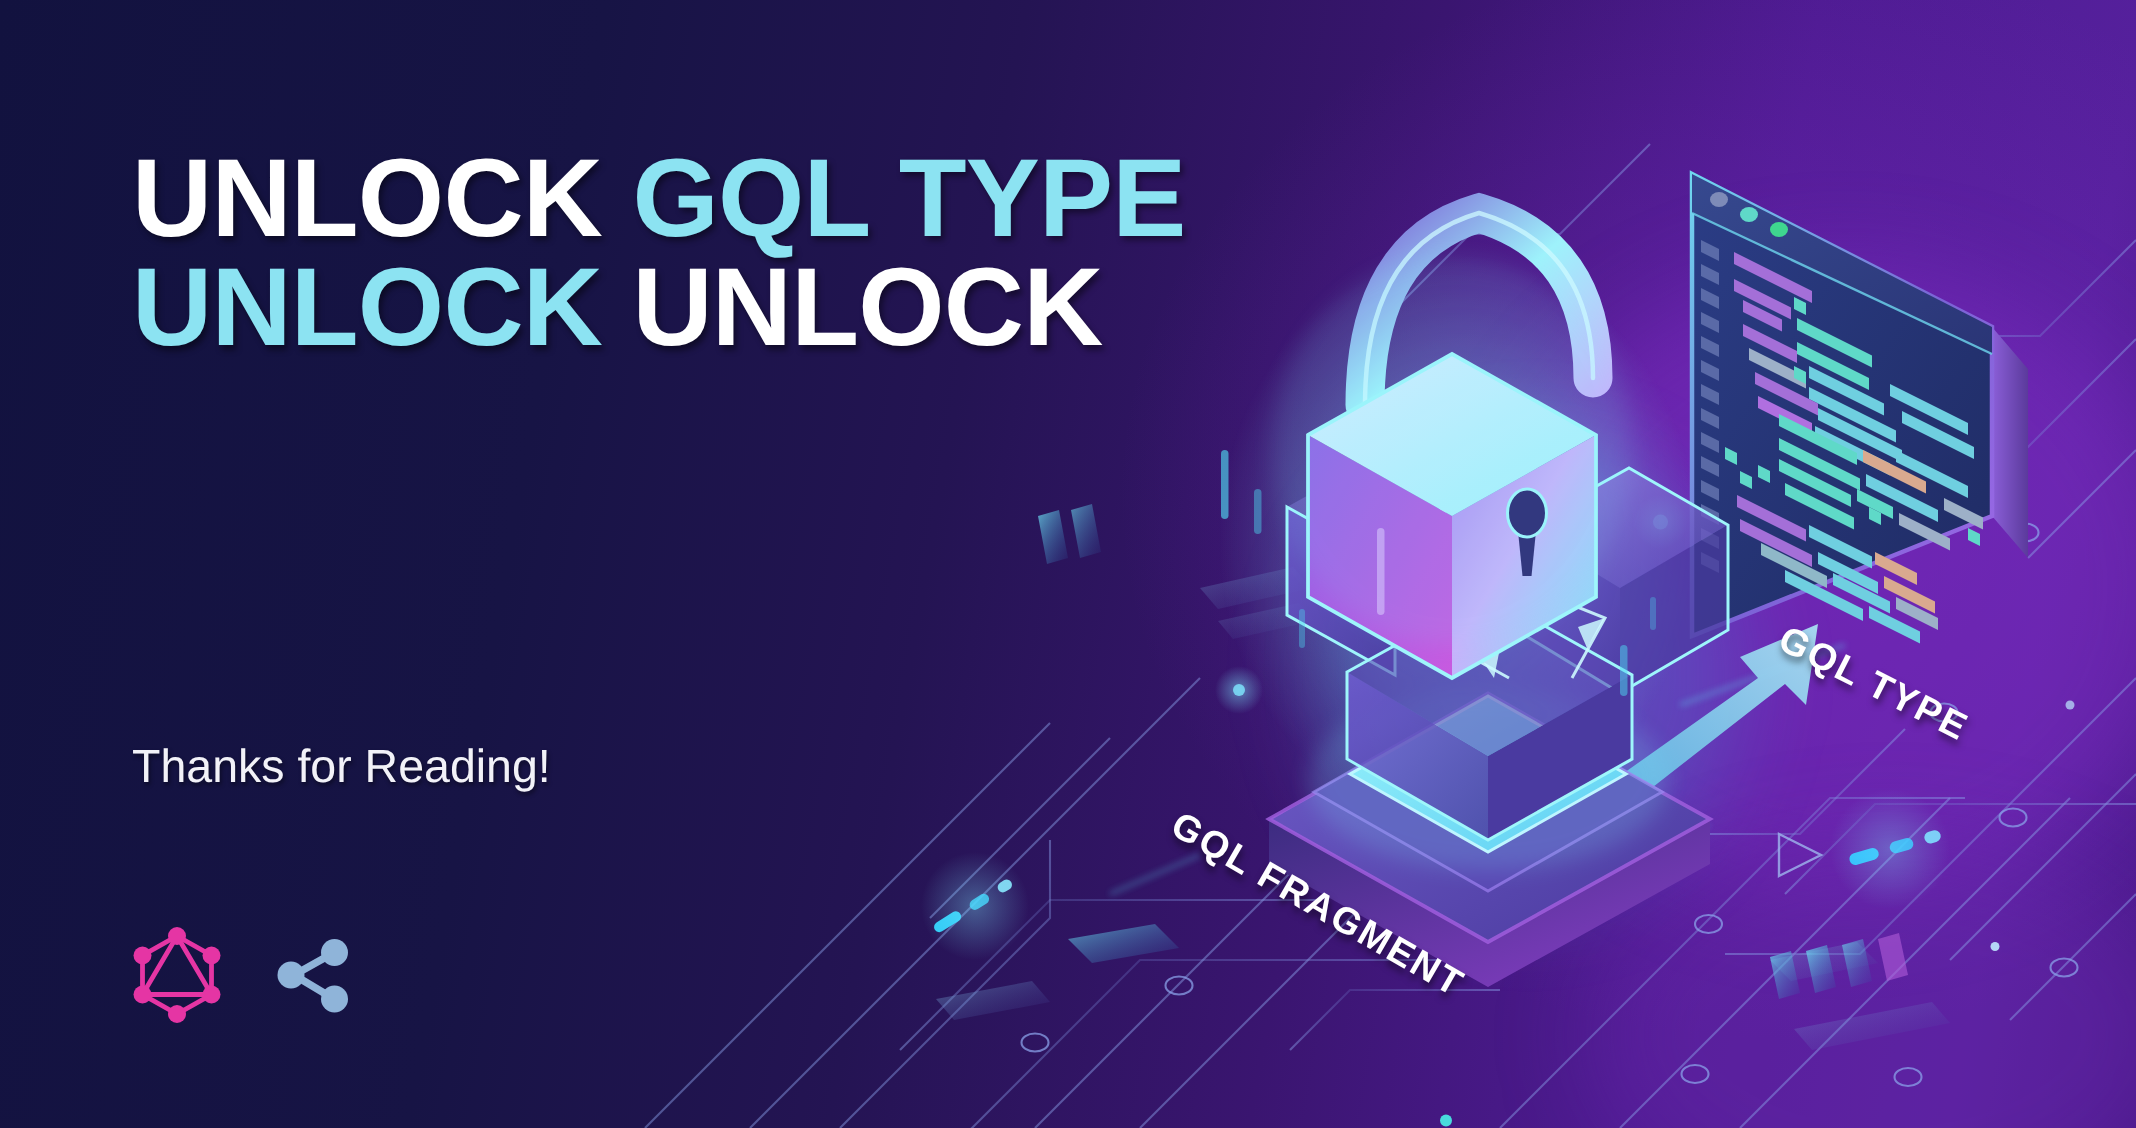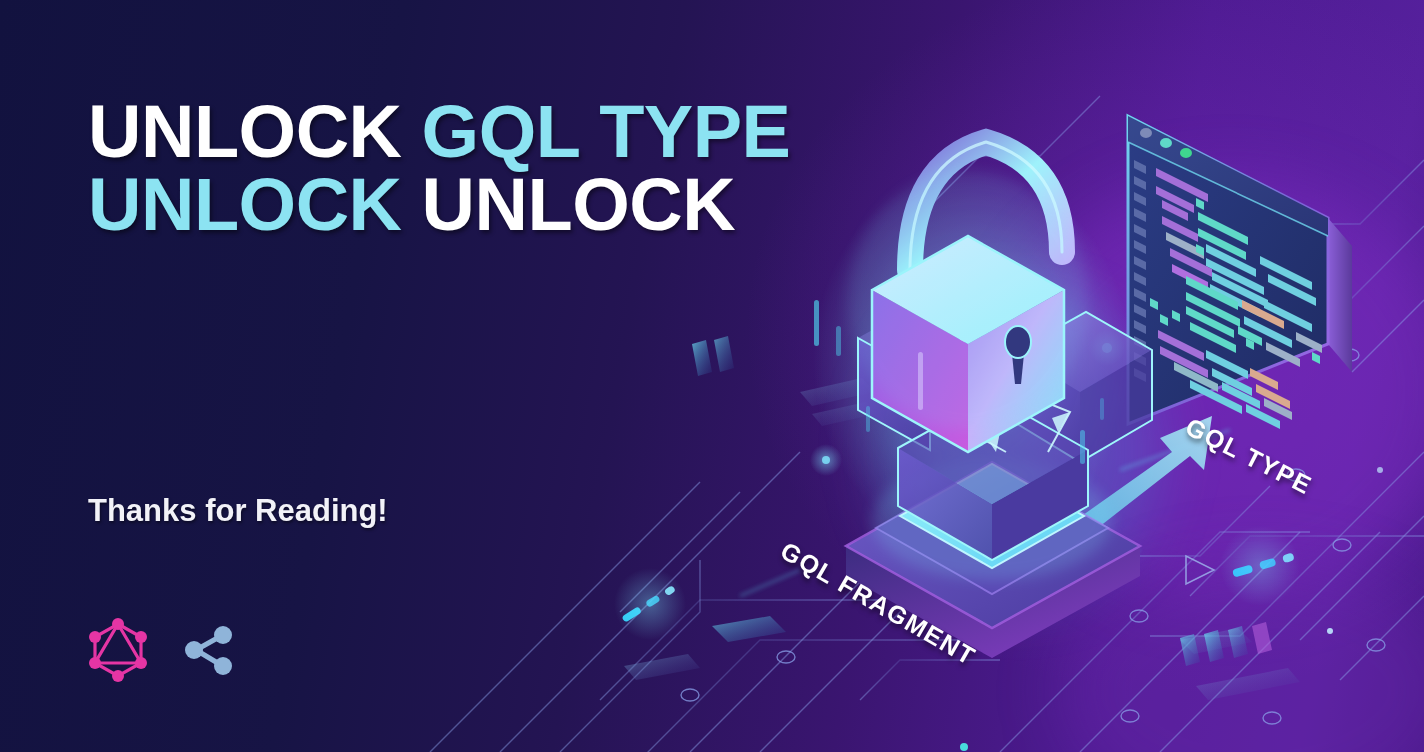--- a/index.html
+++ b/index.html
@@ -33,21 +33,21 @@
   .cyan{color:#8CE3F2;}
   .white{color:#ffffff;}
 
   .subtitle{
     margin:0;
     position:absolute;left:88px;top:490px;
     font-size:31px;line-height:1.33;
     font-weight:400;color:#f2f2f8;
     text-shadow:1px 2px 3px rgba(0,0,0,0.45);
   }
-  .sub-line{display:block;white-space:nowrap;font-weight:bold;}
+  .sub-line{display:block;white-space:nowrap;}
 
   .social{position:absolute;left:88px;top:618px;display:flex;align-items:center;gap:32px;}
   .social svg{display:block;}
 
   
   .illus{position:absolute;left:600px;top:0;width:824px;height:752px;}
   .iso-label{
     position:absolute;
     color:#ffffff;font-weight:700;
     letter-spacing:1.5px;

